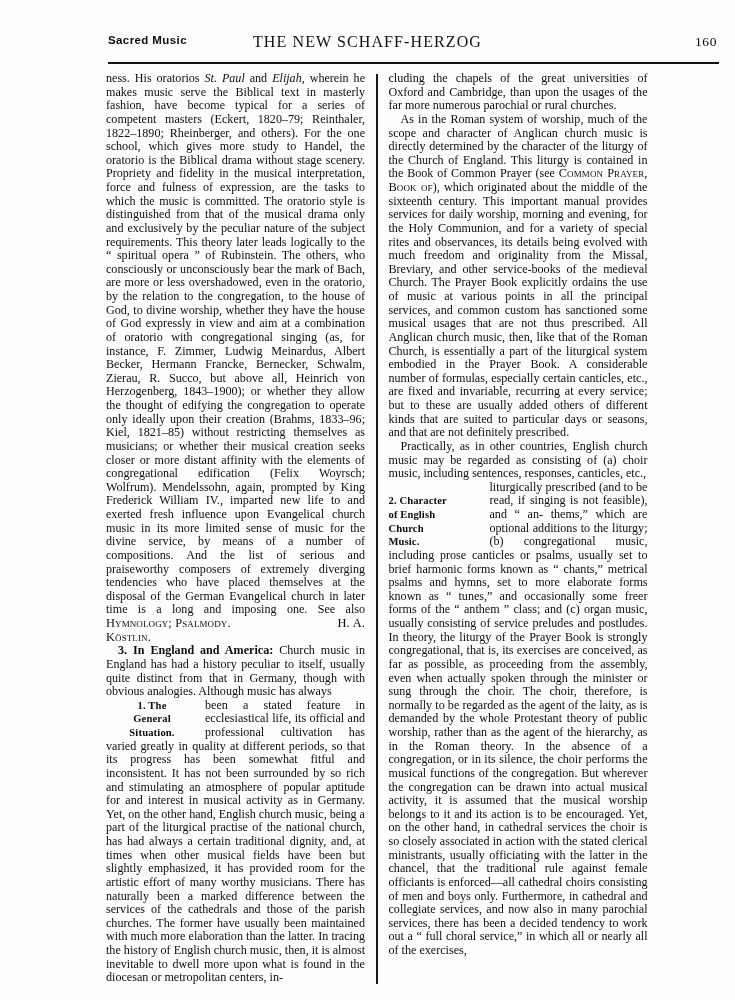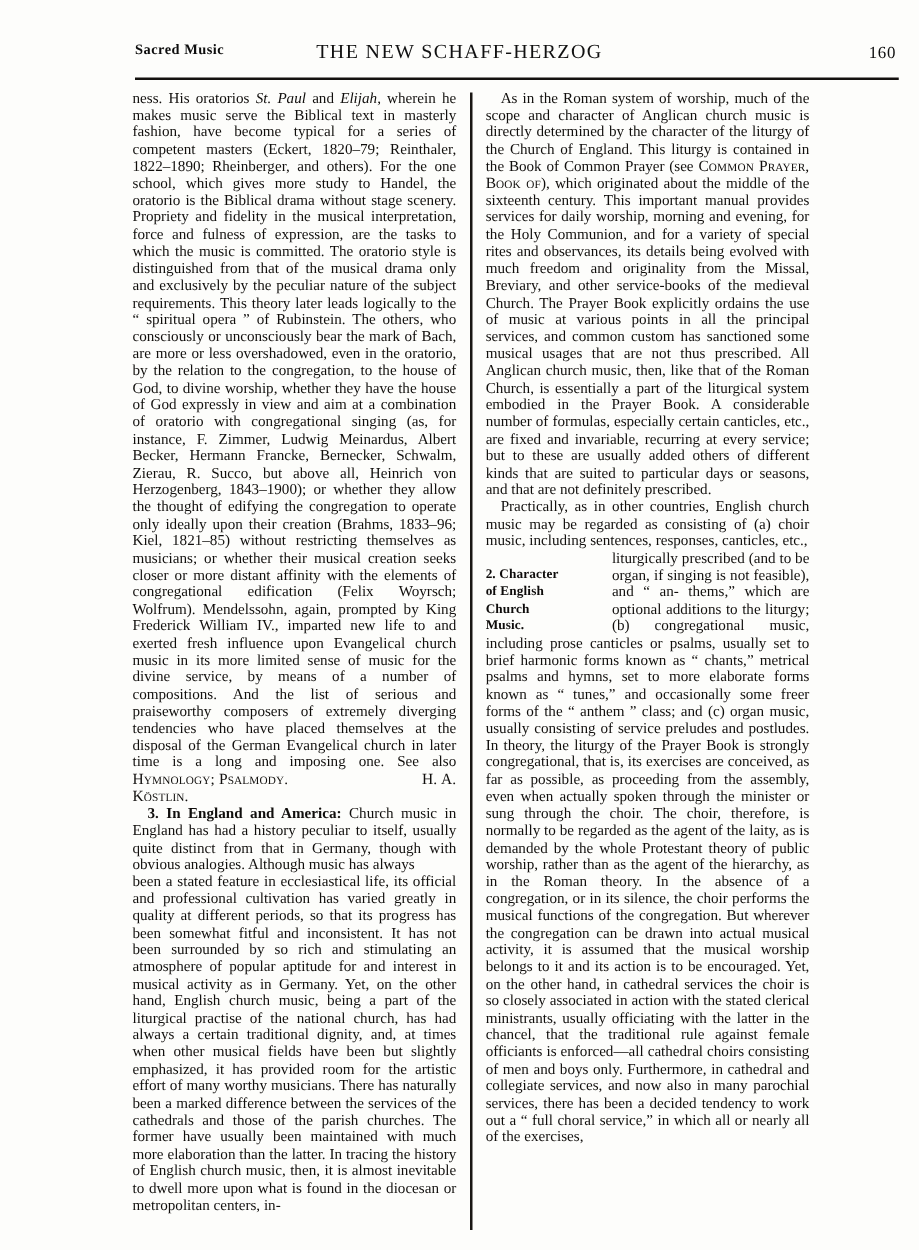--- a/index.html
+++ b/index.html
@@ -27,21 +27,21 @@
     position: absolute;
     left: 0;
     right: 0;
     top: 34px;
     height: 20px;
   }
   .runhead-left {
     position: absolute;
     left: 108px;
     top: 0;
-    font-family: Liberation Serif, serif;
+    font-family: Liberation Sans, sans-serif;
     font-weight: bold;
     font-size: 11.5px;
     letter-spacing: 0.4px;
     color: #0d0d0d;
     white-space: nowrap;
   }
   .runhead-center {
     position: absolute;
     left: 0;
     right: 0;
@@ -157,43 +157,49 @@
     <div class="col col-left">
 
       <p><span>ness.  His oratorios <span class="it">St. Paul</span> and <span class="it">Elijah</span>, wherein he makes music serve the Biblical text in masterly fashion, have become typical for a series of competent masters (Eckert, 1820–79; Reinthaler, 1822–1890; Rheinberger, and others).  For the one school, which gives more study to Handel, the oratorio is the Biblical drama without stage scenery.  Propriety and fidelity in the musical interpretation, force and fulness of expression, are the tasks to which the music is committed.  The oratorio style is distinguished from that of the musical drama only and exclusively by the peculiar nature of the subject requirements.  This theory later leads logically to the “ spiritual opera ” of Rubinstein.  The others, who consciously or unconsciously bear the mark of Bach, are more or less overshadowed, even in the oratorio, by the relation to the congregation, to the house of God, to divine worship, whether they have the house of God expressly in view and aim at a combination of oratorio with congregational singing (as, for instance, F. Zimmer, Ludwig Meinardus, Albert Becker, Hermann Francke, Bernecker, Schwalm, Zierau, R. Succo, but above all, Heinrich von Herzogenberg, 1843–1900); or whether they allow the thought of edifying the congregation to operate only ideally upon their creation (Brahms, 1833–96; Kiel, 1821–85) without restricting themselves as musicians;  or whether their musical creation seeks closer or more distant affinity with the elements of congregational edification (Felix Woyrsch; Wolfrum).  Mendelssohn, again, prompted by King Frederick William IV., imparted new life to and exerted fresh influence upon Evangelical church music in its more limited sense of music for the divine service, by means of a number of compositions.  And the list of serious and praiseworthy composers of extremely diverging tendencies who have placed themselves at the disposal of the German Evangelical church in later time is a long and imposing one.  See also</span> <span class="sc">Hymnology</span>; <span class="sc">Psalmody</span>. &nbsp;&nbsp;&nbsp;&nbsp;&nbsp;&nbsp;&nbsp;&nbsp;&nbsp;&nbsp;&nbsp;&nbsp;&nbsp;&nbsp;&nbsp;&nbsp;&nbsp;&nbsp;&nbsp;&nbsp;&nbsp;&nbsp;&nbsp;&nbsp;&nbsp;&nbsp;&nbsp;&nbsp;&nbsp;&nbsp;<span class="sc">H. A. Köstlin.</span></p>
 
       <p class="ind">
         <span class="bold">3. In England and America:</span>
         <span>Church music in England has had a history peculiar to itself, usually quite distinct from that in Germany, though with obvious analogies.  Although music has always</span>
       </p>
 
       <div>
+        <span class="cutin">
+          <span class="l1">1. The</span>
+          <span class="l1">General</span>
+          <span class="l1">Situation.</span>
+        </span>
         <p>been a stated feature in ecclesiastical life, its official and professional cultivation has varied greatly in quality at different periods, so that its progress has been somewhat fitful and inconsistent.  It has not been surrounded by so rich and stimulating an atmosphere of popular aptitude for and interest in musical activity as in Germany.  Yet, on the other hand, English church music, being a part of the liturgical practise of the national church, has had always a certain traditional dignity, and, at times when other musical fields have been but slightly emphasized, it has provided room for the artistic effort of many worthy musicians.  There has naturally been a marked difference between the services of the cathedrals and those of the parish churches.  The former have usually been maintained with much more elaboration than the latter.  In tracing the history of English church music, then, it is almost inevitable to dwell more upon what is found in the diocesan or metropolitan centers, in-</p>
       </div>
       <div class="clearer"></div>
     </div>
 
     <div class="divider"></div>
 
     <div class="col col-right">
 
+      <p>cluding the chapels of the great universities of Oxford and Cambridge, than upon the usages of the far more numerous parochial or rural churches.</p>
 
       <p class="ind"><span>As in the Roman system of worship, much of the scope and character of Anglican church music is directly determined by the character of the liturgy of the Church of England.  This liturgy is contained in the Book of Common Prayer (see</span> <span class="sc">Common Prayer, Book of</span><span>), which originated about the middle of the sixteenth century.  This important manual provides services for daily worship, morning and evening, for the Holy Communion, and for a variety of special rites and observances, its details being evolved with much freedom and originality from the Missal, Breviary, and other service-books of the medieval Church.  The Prayer Book explicitly ordains the use of music at various points in all the principal services, and common custom has sanctioned some musical usages that are not thus prescribed.  All Anglican church music, then, like that of the Roman Church, is essentially a part of the liturgical system embodied in the Prayer Book.  A considerable number of formulas, especially certain canticles, etc., are fixed and invariable, recurring at every service; but to these are usually added others of different kinds that are suited to particular days or seasons, and that are not definitely prescribed.</span></p>
 
       <p class="ind">Practically, as in other countries, English church music may be regarded as consisting of (a) choir music, including sentences, responses, canticles, etc.,</p>
 
       <div>
         <span class="cutin-r">
           <span class="spacer-1">&nbsp;</span>
           <span class="l1">2. Character</span>
           <span class="l1">of English</span>
           <span class="l1">Church</span>
           <span class="l1">Music.</span>
         </span>
-        <p><span>liturgically prescribed (and to be organ,</span>
+        <p><span>liturgically prescribed (and to be read,</span>
           <span>if singing is not feasible), and “ an-</span>
           <span>thems,” which are optional additions</span>
           <span>to the liturgy;  (b) congregational</span>
           <span>music, including prose canticles or</span>
           <span>psalms, usually set to brief harmonic forms known as “ chants,” metrical psalms and hymns, set to more elaborate forms known as “ tunes,” and occasionally some freer forms of the “ anthem ” class; and (c) organ music, usually consisting of service preludes and postludes.  In theory, the liturgy of the Prayer Book is strongly congregational, that is, its exercises are conceived, as far as possible, as proceeding from the assembly, even when actually spoken through the minister or sung through the choir.  The choir, therefore, is normally to be regarded as the agent of the laity, as is demanded by the whole Protestant theory of public worship, rather than as the agent of the hierarchy, as in the Roman theory.  In the absence of a congregation, or in its silence, the choir performs the musical functions of the congregation.  But wherever the congregation can be drawn into actual musical activity, it is assumed that the musical worship belongs to it and its action is to be encouraged.  Yet, on the other hand, in cathedral services the choir is so closely associated in action with the stated clerical ministrants, usually officiating with the latter in the chancel, that the traditional rule against female officiants is enforced—all cathedral choirs consisting of men and boys only.  Furthermore, in cathedral and collegiate services, and now also in many parochial services, there has been a decided tendency to work out a “ full choral service,” in which all or nearly all of the exercises,</span></p>
       </div>
       <div class="clearer"></div>
     </div>
 
   </div>

